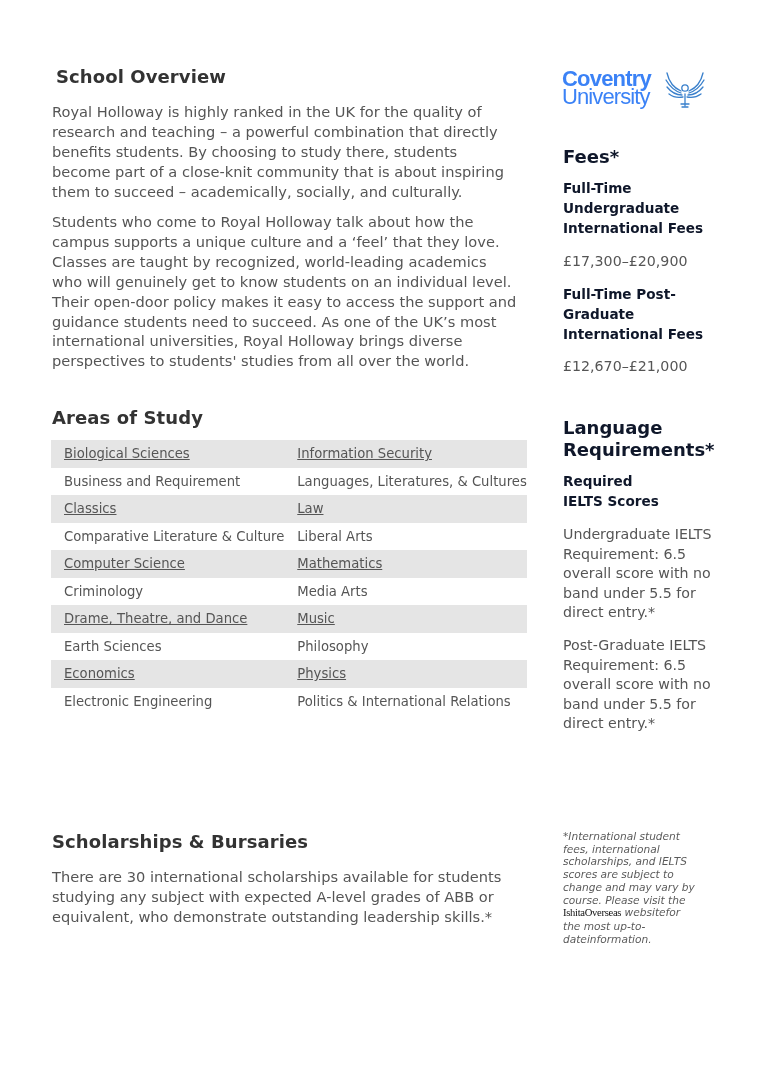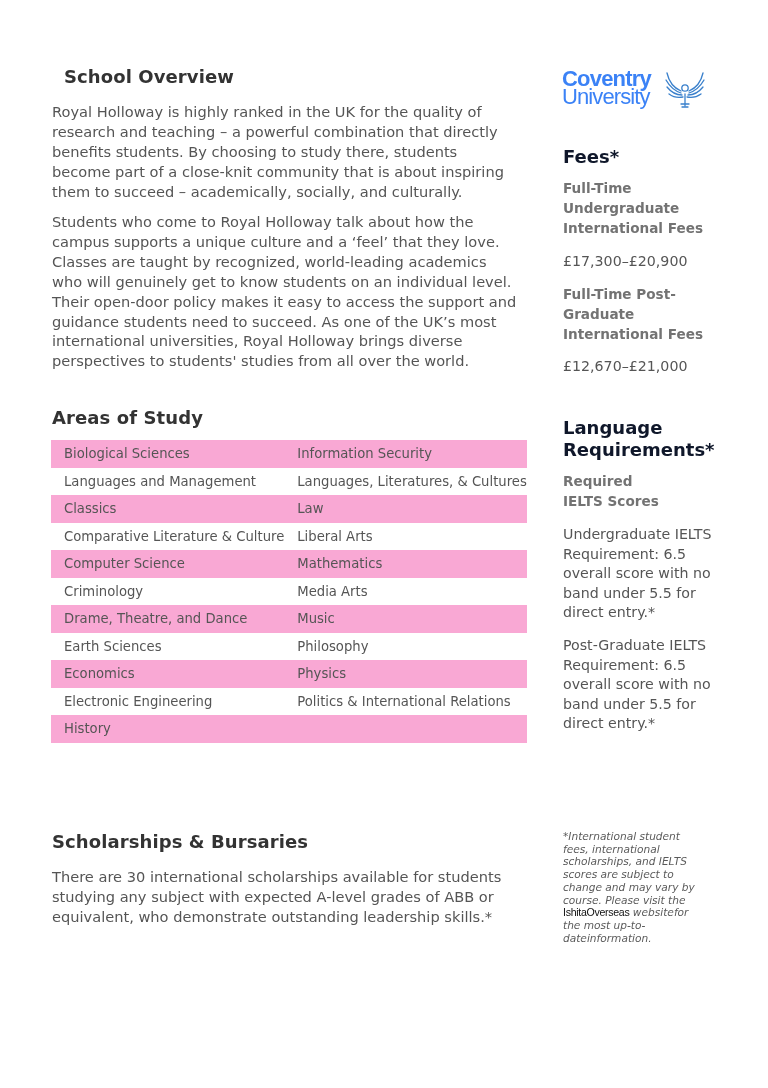--- a/index.html
+++ b/index.html
@@ -3,51 +3,51 @@
 <meta charset="utf-8">
 <style>
   html, body { margin: 0; padding: 0; background: #ffffff; }
   body { width: 768px; height: 1088px; position: relative; overflow: hidden;
          font-family: "DejaVu Sans", sans-serif; color: #555555; }
   .abs { position: absolute; }
   h2 { margin: 0; font-weight: bold; color: #333333; }
   .main-h { font-size: 18px; letter-spacing: 0.1px; }
   .para { font-size: 14.6px; line-height: 19.9px; color: #555555; margin: 0; }
   .side-h { font-size: 18px; line-height: 22px; color: #0f172a; }
-  .side-sub { font-size: 13.6px; line-height: 19.8px; font-weight: bold; color: #737373; margin: 0; }
+  .side-sub { font-size: 13.6px; line-height: 19.8px; font-weight: bold; color: #0f172a; margin: 0; }
   .side-val { font-size: 14.2px; line-height: 19.6px; color: #555555; margin: 0; }
   table.areas { position: absolute; left: 51px; top: 440px; width: 469px; border-collapse: collapse; }
   table.areas td { height: 27.5px; padding: 0; font-size: 13.2px; color: #555555; vertical-align: middle; white-space: nowrap; }
   table.areas td.c1 { padding-left: 13px; width: 220px; }
   table.areas td.c2 { padding-left: 13px; }
-  table.areas tr.shade td { background: #f9a8d4; }
+  table.areas tr.shade td { background: #e5e5e5; text-decoration: underline; }
   .footnote { font-size: 10.6px; line-height: 12.7px; font-style: italic; color: #5a5a5a; margin: 0; }
-  .footnote .brand { font-style: normal; font-family: Liberation Sans, sans-serif; color: #111111; font-size: 10.6px; letter-spacing: -0.3px; }
+  .footnote .brand { font-style: normal; font-family: Liberation Serif, serif; color: #111111; font-size: 10.6px; letter-spacing: -0.3px; }
   .logo-text { font-family: "Liberation Sans", sans-serif; color: #3b82f6; line-height: 18px; }
   .logo-l1 { font-size: 22px; font-weight: bold; letter-spacing: -0.8px; }
   .logo-l2 { font-size: 22px; font-weight: normal; letter-spacing: -0.9px; }
 </style>
 </head>
 <body>
 
-<h2 class="abs main-h" style="left:64px; top:66px;">School  Overview</h2>
+<h2 class="abs main-h" style="left:56px; top:66px;">School  Overview</h2>
 
 <p class="abs para" style="left:52px; top:102px; width:465px;">Royal Holloway is highly ranked in the UK for the quality of research and teaching – a powerful combination that directly benefits students. By choosing to study there, students become part of a close-knit community that is about inspiring them to succeed – academically, socially, and culturally.</p>
 <p class="abs para" style="left:52px; top:212px; width:468px;">Students who come to Royal Holloway talk about how the campus supports a unique culture and a ‘feel’ that they love. Classes are taught by recognized, world-leading academics who will genuinely get to know students on an individual level. Their open-door policy makes it easy to access the support and guidance students need to succeed. As one of the UK’s most international universities, Royal Holloway brings diverse perspectives to students' studies from all over the world.</p>
 
 <h2 class="abs main-h" style="left:52px; top:407px;">Areas of Study</h2>
 
 <table class="areas">
   <tbody>
     <tr class="shade">
       <td class="c1">Biological Sciences</td>
       <td class="c2">Information Security</td>
     </tr>
     <tr>
-      <td class="c1">Languages and Management</td>
+      <td class="c1">Business and Requirement</td>
       <td class="c2">Languages,  Literatures,  &amp;  Cultures</td>
     </tr>
     <tr class="shade">
       <td class="c1">Classics</td>
       <td class="c2">Law</td>
     </tr>
     <tr>
       <td class="c1">Comparative Literature &amp; Culture</td>
       <td class="c2">Liberal Arts</td>
     </tr>
@@ -67,24 +67,20 @@
       <td class="c1">Earth Sciences</td>
       <td class="c2">Philosophy</td>
     </tr>
     <tr class="shade">
       <td class="c1">Economics</td>
       <td class="c2">Physics</td>
     </tr>
     <tr>
       <td class="c1">Electronic  Engineering</td>
       <td class="c2">Politics &amp; International Relations</td>
-    </tr>
-    <tr class="shade">
-      <td class="c1">History</td>
-      <td class="c2"></td>
     </tr>
   </tbody>
 </table>
 
 <h2 class="abs main-h" style="left:52px; top:831px;">Scholarships &amp; Bursaries</h2>
 <p class="abs para" style="left:52px; top:867px; width:470px;">There are 30 international scholarships available for students studying any subject with expected A-level grades of ABB or equivalent, who demonstrate outstanding leadership skills.*</p>
 
 <div class="abs" style="left:562px; top:70px; width:150px; height:42px;">
   <div class="logo-text abs" style="left:0; top:0;">
     <div class="logo-l1">Coventry</div>

